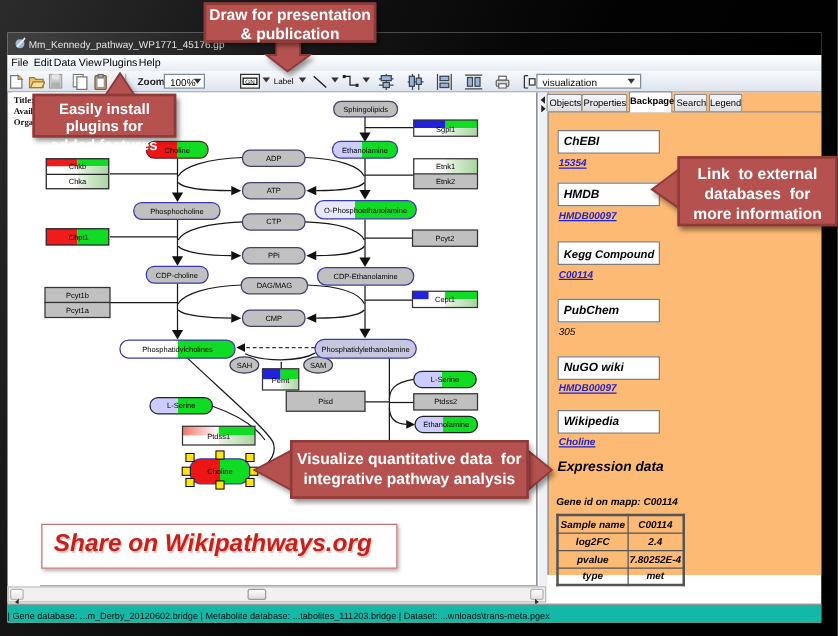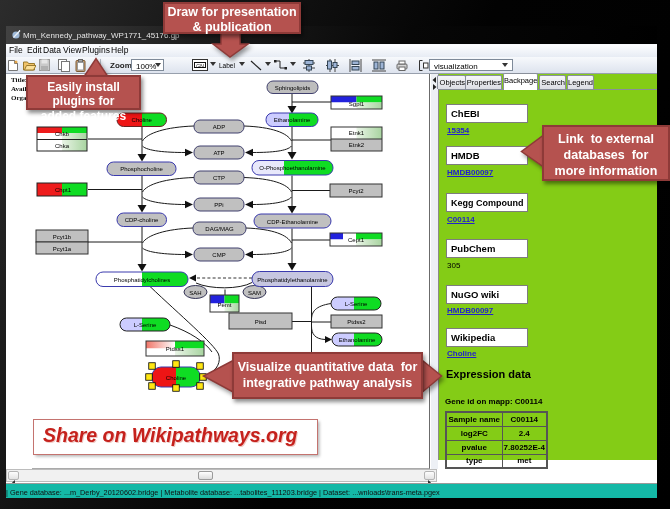--- a/index.html
+++ b/index.html
@@ -12,23 +12,23 @@
 #menubar { position:absolute; left:0; top:18px; width:651px; height:13px; background:linear-gradient(#fdfeff,#e7ecf4); border-top:1px solid #f8fafd; font-size:8.5px; color:#000; }
 #menubar span { position:absolute; top:0px; }
 #toolbar { position:absolute; left:0; top:31px; width:651px; height:17px; background:linear-gradient(#f7f9fc,#dde3ee); border-bottom:1px solid #98a0ad; }
 #toolbar .sep { position:absolute; top:2px; width:1px; height:12px; background:#b6bcc6; }
 .tbtxt { position:absolute; font-size:8px; color:#000; }
 .combo { position:absolute; background:#fff; border:1px solid #7e8a99; font-size:8px; color:#000; }
 .combo .arr { position:absolute; right:2px; top:3px; width:0; height:0; border-left:3px solid transparent; border-right:3px solid transparent; border-top:4px solid #333; }
 #leftsliver { position:absolute; left:4px; top:48px; width:22px; height:395px; background:#fff; font-family:"Liberation Serif",serif; font-weight:bold; font-size:7px; color:#111; overflow:hidden; z-index:2; }
 #canvaswrap { position:absolute; left:4px; top:48px; width:420px; height:395px; background:#fff; border-right:1px solid #6b6b6b; border-bottom:1px solid #aaa; }
 #splitter { position:absolute; left:425px; top:48px; width:7px; height:395px; background:#edf0f5; }
-#rpanel { position:absolute; left:432px; top:48px; width:219px; height:386px; background:#84cc16; border-left:1px solid #8a8a8a; }
+#rpanel { position:absolute; left:432px; top:48px; width:219px; height:386px; background:#fdba74; border-left:1px solid #8a8a8a;font-style:italic; }
 .tab { position:absolute; top:49px; height:14px; font-size:7.5px; color:#000; background:linear-gradient(#f6f7f9,#dcdee4); border:1px solid #898f9a; border-bottom:none; border-radius:2px 2px 0 0; text-align:right; line-height:13px; z-index:3; }
-#tabsel { background:#fff; top:47px; height:17px; z-index:5; font-weight:normal; }
+#tabsel { background:#fff; top:47px; height:17px; z-index:5; font-weight:bold; }
 #tabline { position:absolute; left:433px; top:62.5px; width:218px; height:1px; background:#898f9a; z-index:4; }
 #hscroll { position:absolute; left:0px; top:443px; width:431px; height:13px; background:#f1f1f1; border:1px solid #bcbcbc; }
 .scrbtn { position:absolute; top:1px; width:11px; height:9px; background:linear-gradient(#fdfdfd,#e3e3e3); border:1px solid #b4b4b4; border-radius:2px; }
 #statusbar { position:absolute; left:0; top:457px; width:651px; height:15px; background:#14b8a6; border-top:1px solid #9a9a9a; font-size:7.3px; color:#111; }
 .bpbox { position:absolute; left:7px; width:82px; height:19px; white-space:nowrap; overflow:hidden; border:1px solid #7d7d7d; background:#fff; font-size:9.5px; font-weight:bold; color:#000; line-height:18px; padding-left:4px; }
 .bplink { position:absolute; left:8px; font-size:8px; font-weight:bold; color:#2222cc; text-decoration:underline; }
 .bptext { position:absolute; left:8px; font-size:8px; color:#000; }
 .co { position:absolute; background:#b5524f; border:2px solid #8e3a38; color:#fff; font-weight:bold; font-size:12.5px; text-align:center; box-shadow:2px 3px 4px rgba(0,0,0,0.45); z-index:20; line-height:15px; }
 #overlay { position:absolute; left:0; top:0; width:670px; height:509px; z-index:19; pointer-events:none; }
 #sharebox { position:absolute; left:33px; top:419px; width:285px; height:36px; background:#fff; border:1px solid #c4736f; box-shadow:1.5px 1.5px 3px rgba(0,0,0,0.3); z-index:15; }

